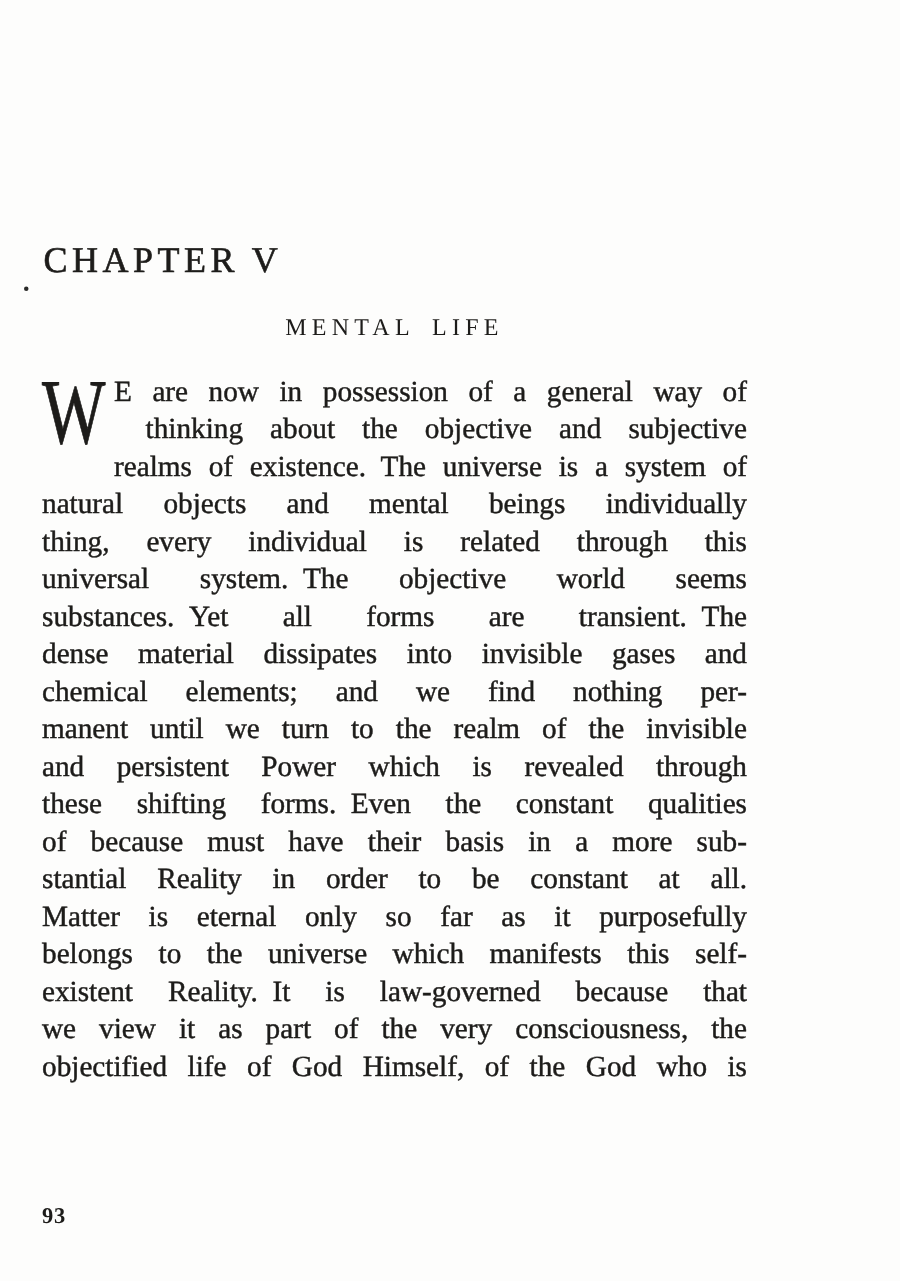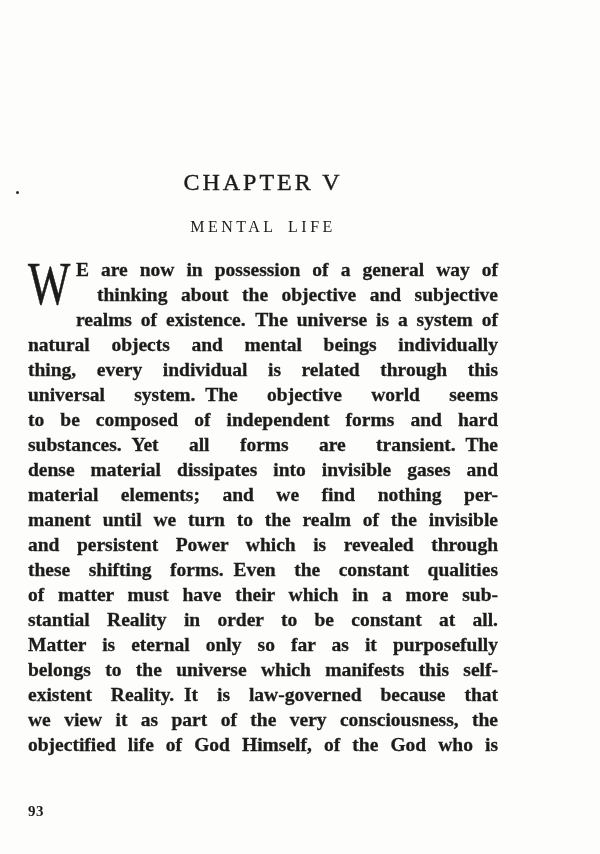--- a/index.html
+++ b/index.html
@@ -18,22 +18,21 @@
   .page-column {
     position: absolute;
     left: 28px;
     top: 160px;
     width: 470px;
   }
   .chapter-heading {
     font-size: 24px;
     font-weight: normal;
     letter-spacing: 3px;
-    text-align: center;
-    margin: 9px;
+    margin: 1px;
     -webkit-text-stroke: 0.4px;
   }
   .section-title {
     font-size: 16px;
     font-weight: normal;
     letter-spacing: 3.5px;
     text-align: center;
     margin: 22px 0 0 0;
   }
   .paragraph {
@@ -53,21 +52,20 @@
     font-size: 56px;
     line-height: 46px;
     transform: scale(0.8, 1.1);
     transform-origin: left top;
     -webkit-text-stroke: 0.5px;
   }
   .line {
     text-align: justify;
     text-align-last: justify;
     white-space: normal;
-    font-weight: bold;
   }
   .lines .line:nth-child(2) {
     text-indent: 21px;
   }
   .page-number {
     position: absolute;
     left: 28px;
     top: 803px;
     width: 470px;
     font-size: 15px;
@@ -94,28 +92,27 @@
   <h2 class="section-title">MENTAL LIFE</h2>
   <div class="paragraph">
     <span class="dropcap"><span>W</span></span>
     <div class="lines">
         <div class="line">E are now in possession of a general way of</div>
         <div class="line">thinking about the objective and subjective</div>
         <div class="line">realms of existence. The universe is a system of</div>
         <div class="line">natural objects and mental beings individually</div>
         <div class="line">thing, every individual is related through this</div>
         <div class="line">universal system. The objective world seems</div>
-        <div class="line">to be composed of independent forms and hard</div>
         <div class="line">substances. Yet all forms are transient. The</div>
         <div class="line">dense material dissipates into invisible gases and</div>
-        <div class="line">material elements; and we find nothing per-</div>
+        <div class="line">chemical elements; and we find nothing per-</div>
         <div class="line">manent until we turn to the realm of the invisible</div>
         <div class="line">and persistent Power which is revealed through</div>
         <div class="line">these shifting forms. Even the constant qualities</div>
-        <div class="line">of matter must have their which in a more sub-</div>
+        <div class="line">of because must have their basis in a more sub-</div>
         <div class="line">stantial Reality in order to be constant at all.</div>
         <div class="line">Matter is eternal only so far as it purposefully</div>
         <div class="line">belongs to the universe which manifests this self-</div>
         <div class="line">existent Reality. It is law-governed because that</div>
         <div class="line">we view it as part of the very consciousness, the</div>
         <div class="line">objectified life of God Himself, of the God who is</div>
       </div>
   </div>
 </div>
 

